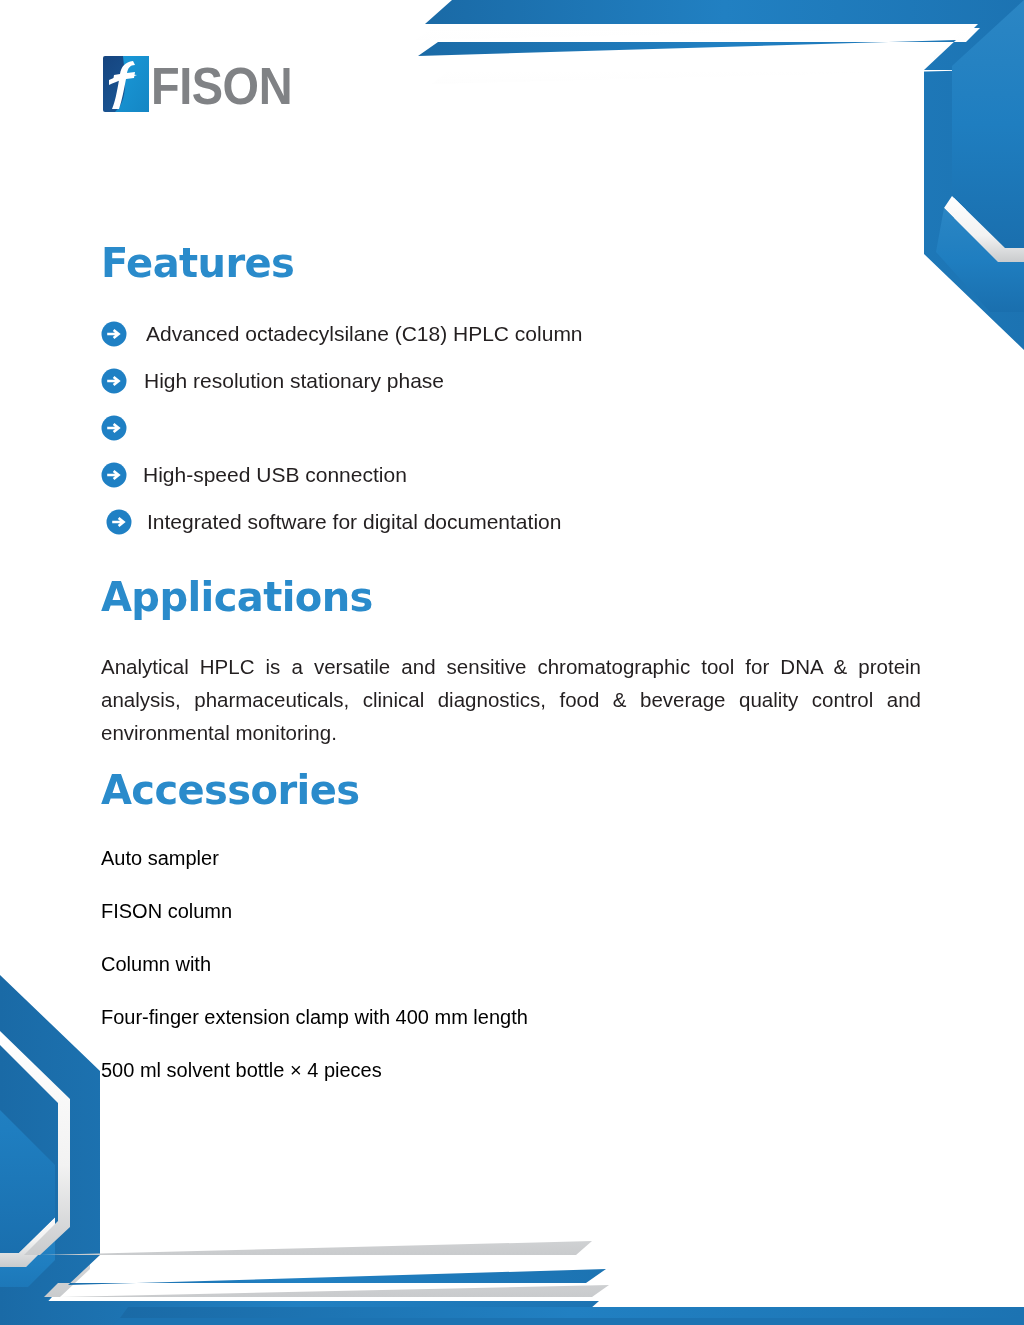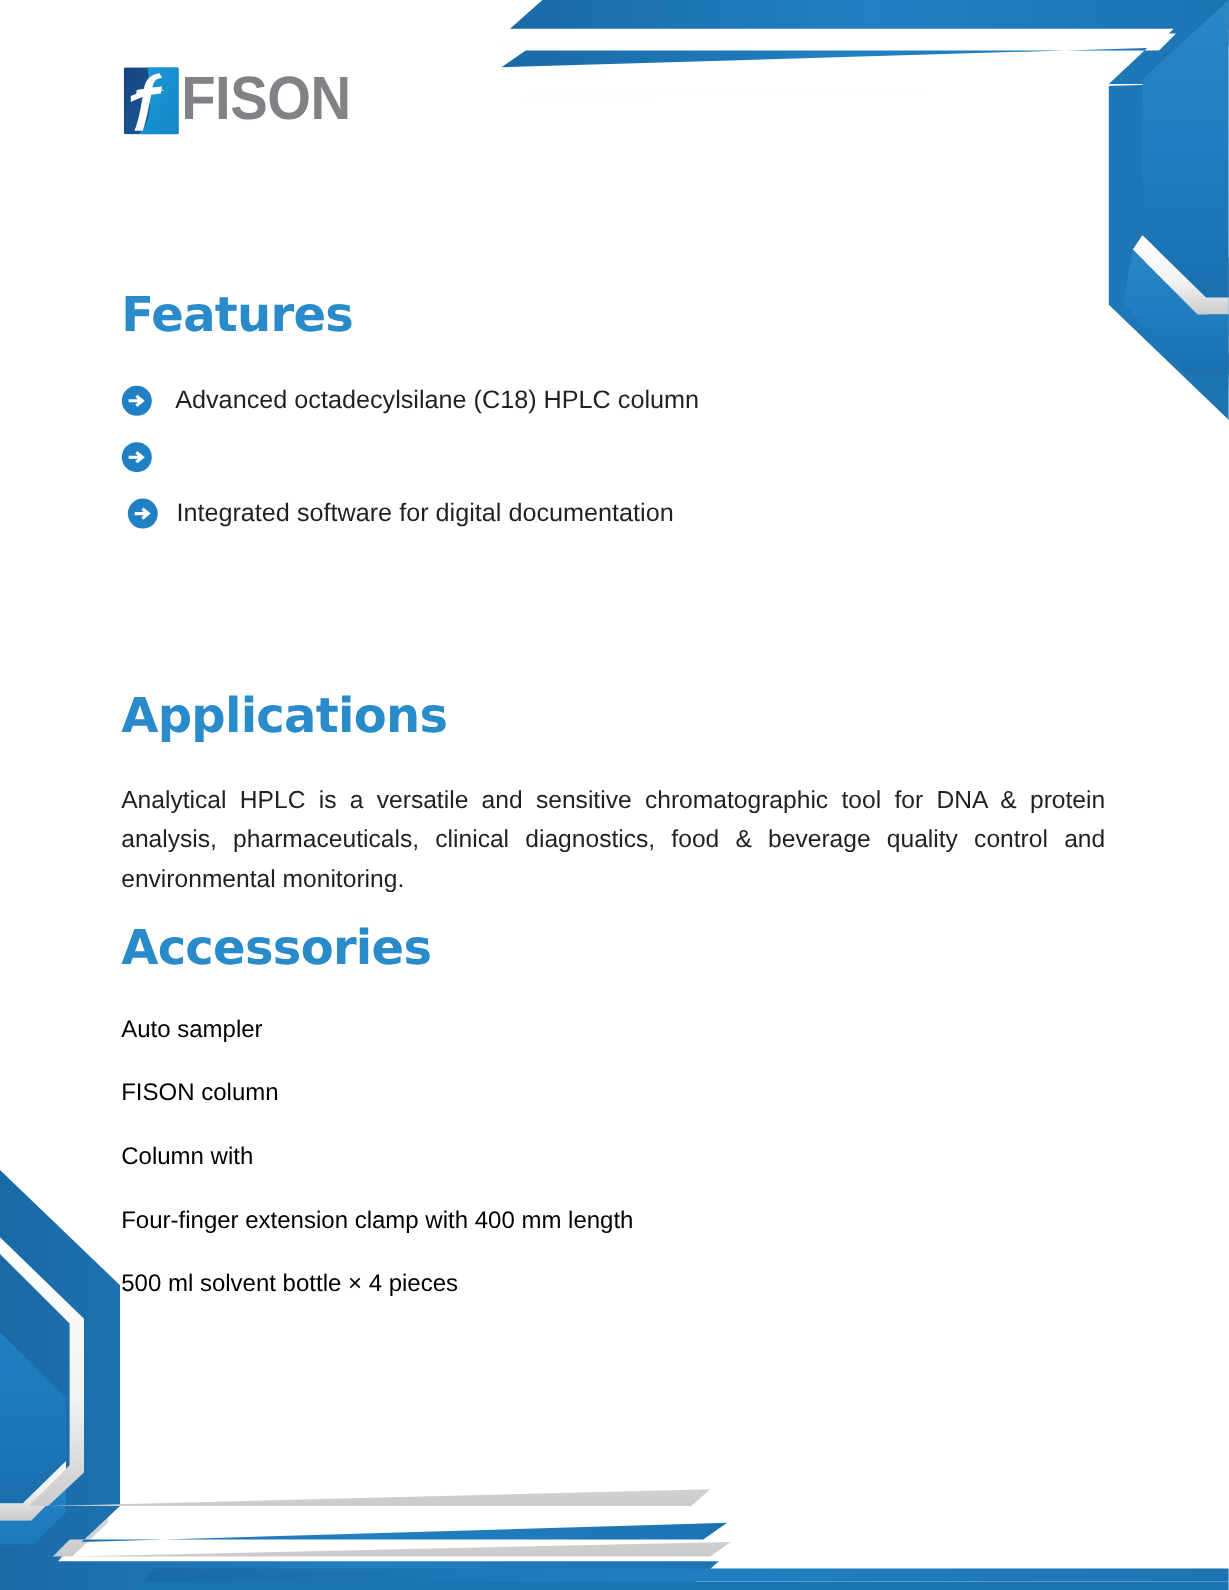--- a/index.html
+++ b/index.html
@@ -24,21 +24,21 @@
     z-index: 0;
   }
   .deco-layer svg { display: block; }
 
   
   .header {
     position: absolute;
     left: 103px;
     top: 56px;
     display: flex;
-    align-items: flex-start;
+    align-items: flex-end;
     z-index: 3;
   }
   .logo-mark {
     width: 46px;
     height: 56px;
     position: relative;
     overflow: hidden;
     flex: 0 0 auto;
   }
   .logo-mark svg { display:block; }
@@ -244,20 +244,38 @@
       </span>
       <span class="feature-text" style="margin-left:19px;">Advanced octadecylsilane (C18) HPLC column</span>
     </li>
     <li class="feature-item">
       <span class="bullet-icon">
         <svg width="26" height="26" viewBox="0 0 26 26" xmlns="http://www.w3.org/2000/svg">
           <circle cx="13" cy="13" r="12.5" fill="#1f80c4"></circle>
           <path d="M6.2 13 h9.6 M12.6 8.9 L17.6 13 L12.6 17.1" stroke="#ffffff" stroke-width="2.6" fill="none"></path>
         </svg>
       </span>
+      <span class="feature-text" style="margin-left:17px;">High resolution stationary phase</span>
+    </li>
+    <li class="feature-item">
+      <span class="bullet-icon">
+        <svg width="26" height="26" viewBox="0 0 26 26" xmlns="http://www.w3.org/2000/svg">
+          <circle cx="13" cy="13" r="12.5" fill="#1f80c4"></circle>
+          <path d="M6.2 13 h9.6 M12.6 8.9 L17.6 13 L12.6 17.1" stroke="#ffffff" stroke-width="2.6" fill="none"></path>
+        </svg>
+      </span>
+    </li>
+    <li class="feature-item">
+      <span class="bullet-icon">
+        <svg width="26" height="26" viewBox="0 0 26 26" xmlns="http://www.w3.org/2000/svg">
+          <circle cx="13" cy="13" r="12.5" fill="#1f80c4"></circle>
+          <path d="M6.2 13 h9.6 M12.6 8.9 L17.6 13 L12.6 17.1" stroke="#ffffff" stroke-width="2.6" fill="none"></path>
+        </svg>
+      </span>
+      <span class="feature-text" style="margin-left:16px;">High-speed USB connection</span>
     </li>
     <li class="feature-item" style="padding-left:5px;">
       <span class="bullet-icon">
         <svg width="26" height="26" viewBox="0 0 26 26" xmlns="http://www.w3.org/2000/svg">
           <circle cx="13" cy="13" r="12.5" fill="#1f80c4"></circle>
           <path d="M6.2 13 h9.6 M12.6 8.9 L17.6 13 L12.6 17.1" stroke="#ffffff" stroke-width="2.6" fill="none"></path>
         </svg>
       </span>
       <span class="feature-text" style="margin-left:15px;">Integrated software for digital documentation</span>
     </li>

